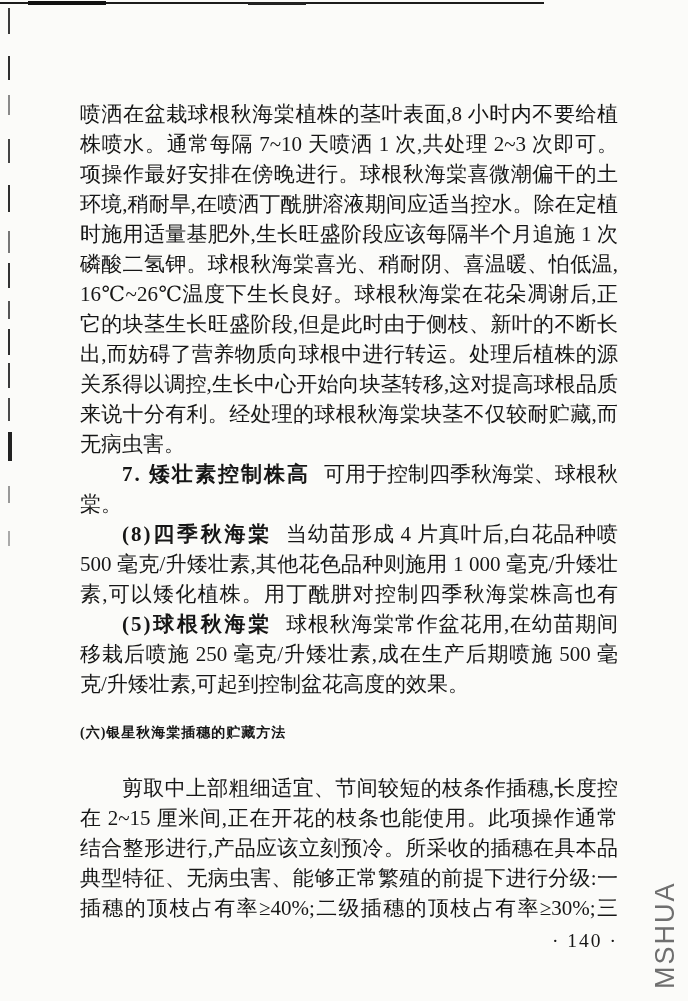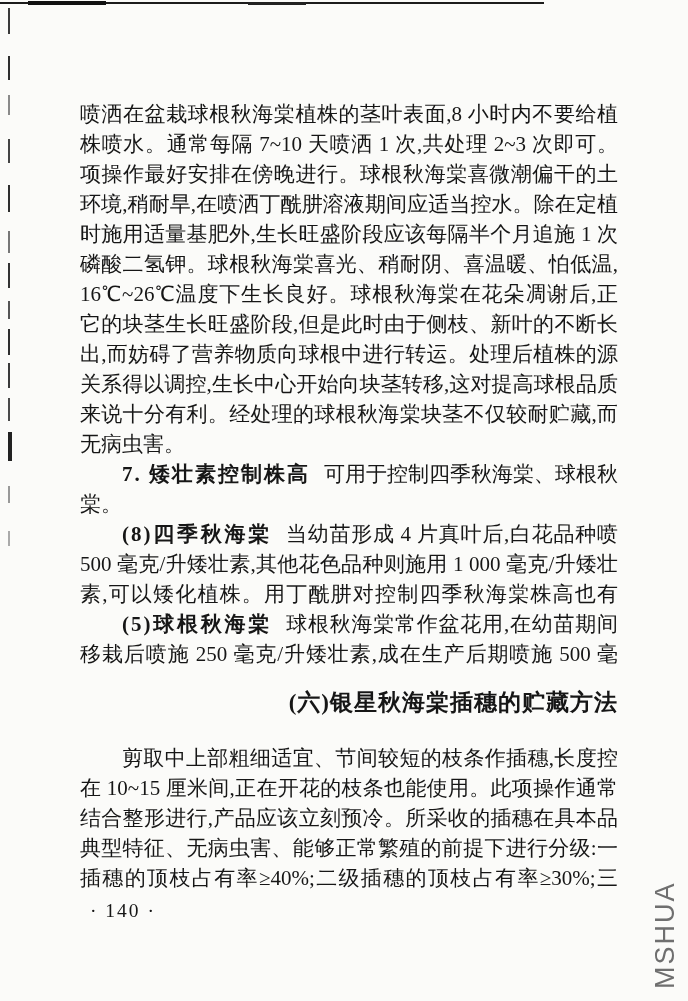--- a/index.html
+++ b/index.html
@@ -8,36 +8,36 @@
     background:#fbfbf9;
     font-family:"Liberation Serif","DejaVu Serif",serif;
     color:#161616;
   }
   
   .topline{position:absolute;left:0;top:2px;width:544px;height:2px;background:#1c1c1c;}
   .topblob1{position:absolute;left:28px;top:1px;width:78px;height:4px;background:#111;}
   .topblob2{position:absolute;left:248px;top:2px;width:58px;height:3px;background:#222;}
   .dash{position:absolute;left:8px;width:2px;background:#333;}
   
-  .textcol{position:absolute;left:80px;top:99px;width:538px;font-family:Liberation Serif, serif;}
+  .textcol{position:absolute;left:80px;top:99px;width:538px;}
   .line{
     height:30px;line-height:30px;font-size:21px;
     text-align:justify;text-align-last:justify;
     overflow:hidden;white-space:normal;
   }
   .natural{text-align-last:auto;}
   .indent{text-indent:42px;}
   .lead{font-weight:bold;letter-spacing:2px;margin-right:14px;margin-top:12px;}
   .heading{
     height:30px;line-height:30px;margin:19px 0 25px 0;
-    text-align:right;font-weight:bold;font-size:23px;letter-spacing:1px;
+    text-align:left;font-weight:bold;font-size:14px;letter-spacing:1px;
   }
   .pagenum{
     margin-top:4px;padding-left:10px;height:28px;line-height:28px;
-    font-size:19.5px;letter-spacing:2px;text-align:left;
+    font-size:19.5px;letter-spacing:2px;text-align:right;
   }
   .watermark{
     position:absolute;left:650px;top:989px;
     transform:rotate(-90deg);transform-origin:0 0;
     font-family:"Liberation Sans","DejaVu Sans",sans-serif;
     font-size:27px;color:#6f6f6f;letter-spacing:2px;white-space:nowrap;
   }
 </style>
 </head>
 <body>
@@ -84,27 +84,28 @@
 
   <div>
     <div class="line indent"><span class="lead">(8)四季秋海棠</span><span>当幼苗形成 4 片真叶后,白花品种喷施</span></div>
     <div class="line">500 毫克/升矮壮素,其他花色品种则施用 1 000 毫克/升矮壮</div>
     <div class="line">素,可以矮化植株。用丁酰肼对控制四季秋海棠株高也有效。</div>
   </div>
 
   <div>
     <div class="line indent"><span class="lead">(5)球根秋海棠</span><span>球根秋海棠常作盆花用,在幼苗期间或</span></div>
     <div class="line">移栽后喷施 250 毫克/升矮壮素,成在生产后期喷施 500 毫</div>
+    <div class="line natural">克/升矮壮素,可起到控制盆花高度的效果。</div>
   </div>
 
   <div class="heading">(六)银星秋海棠插穗的贮藏方法</div>
 
   <div>
     <div class="line indent">剪取中上部粗细适宜、节间较短的枝条作插穗,长度控制</div>
-    <div class="line">在 10~15 厘米间,正在开花的枝条也能使用。此项操作通常</div>
+    <div class="line">在 2~15 厘米间,正在开花的枝条也能使用。此项操作通常</div>
     <div class="line">结合整形进行,产品应该立刻预冷。所采收的插穗在具本品种</div>
     <div class="line">典型特征、无病虫害、能够正常繁殖的前提下进行分级:一级</div>
     <div class="line">插穗的顶枝占有率≥40%;二级插穗的顶枝占有率≥30%;三</div>
   </div>
 
   <div class="pagenum">· 140 ·</div>
 </div>
 
 <div class="watermark">MSHUA</div>
 

